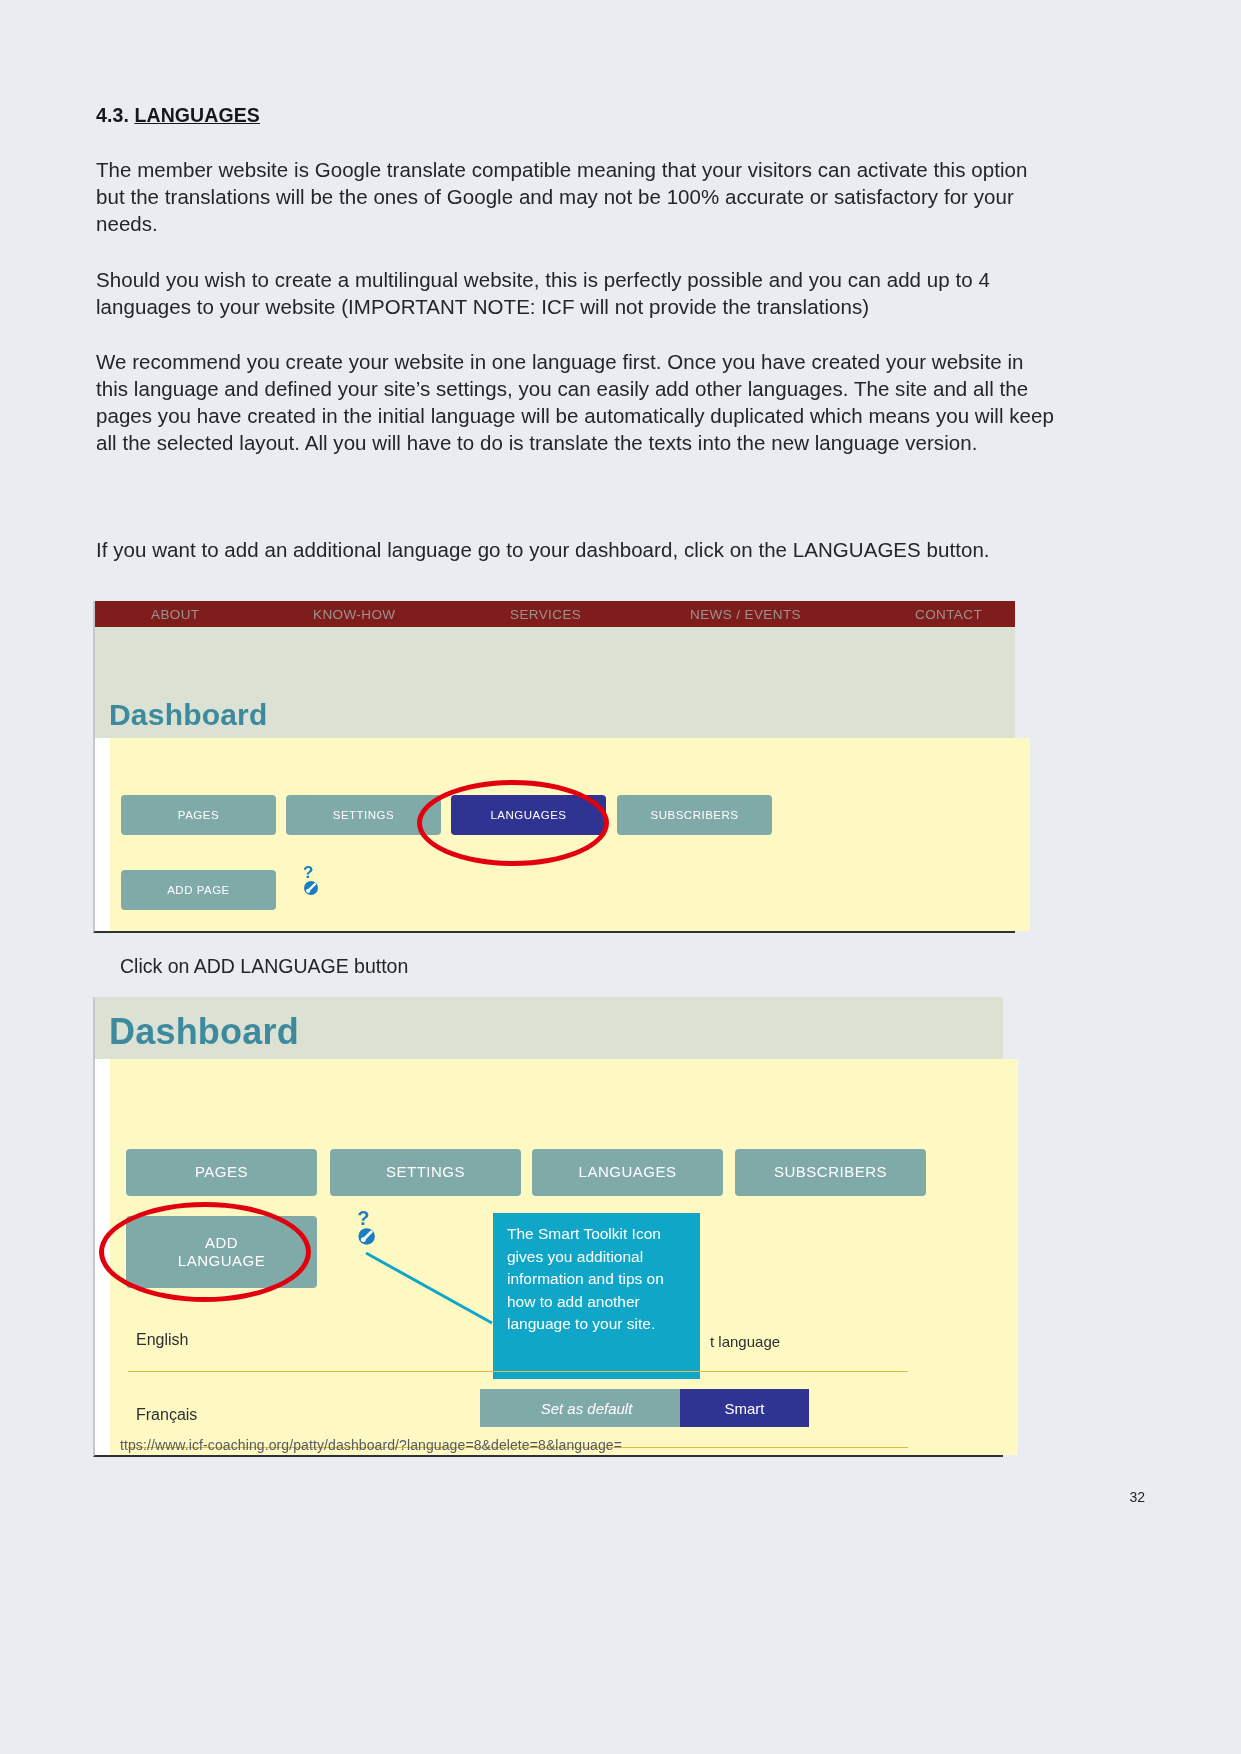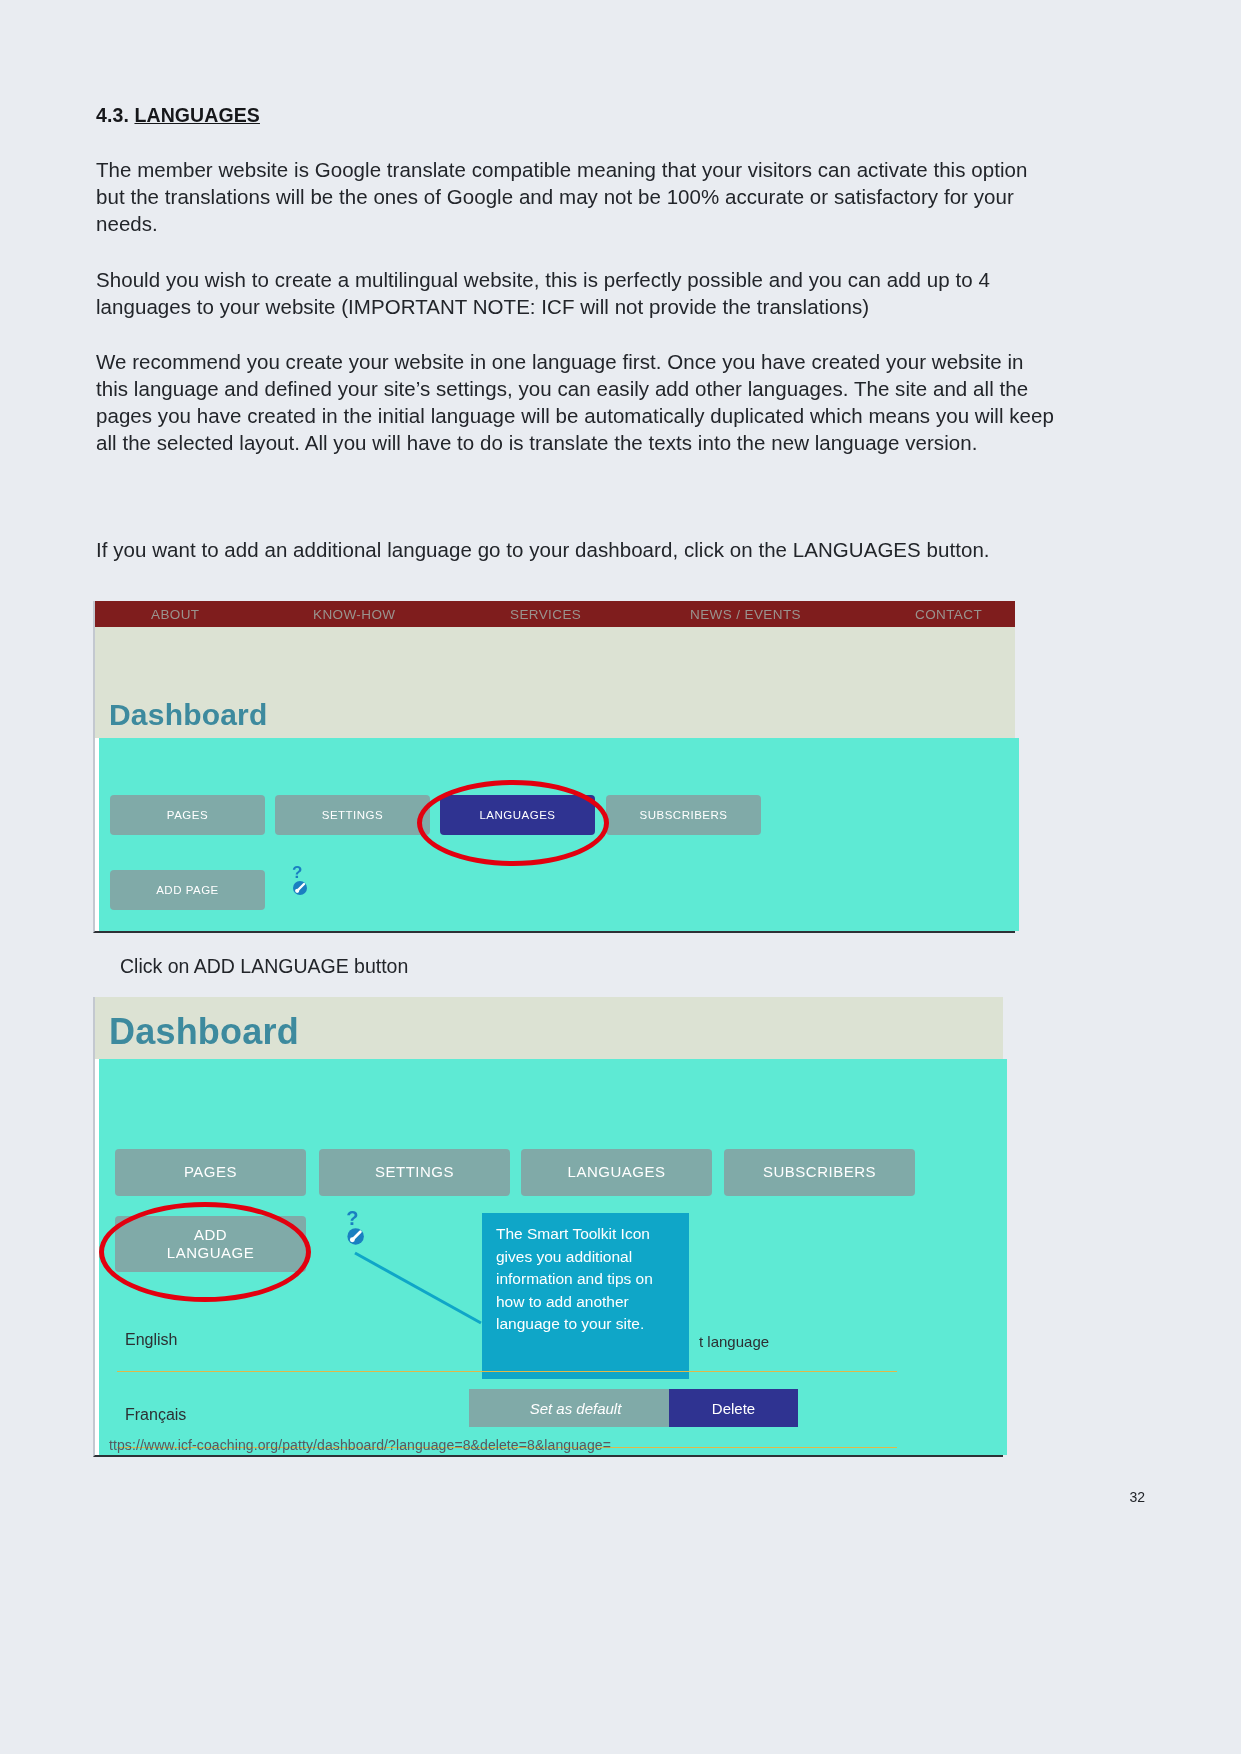--- a/index.html
+++ b/index.html
@@ -109,25 +109,25 @@
     left: 14px;
     bottom: 6px;
     font-size: 30px;
     font-weight: bold;
     color: #3d8a9e;
     letter-spacing: .2px;
   }
 
   .white-body {
     position: absolute;
-    left: 4px;
+    left: 15px;
     top: 137px;
     width: 100%;
     bottom: 0;
-    background: #5eead4;
+    background: #fef9c3;
   }
 
   .btn {
     position: absolute;
     background: #80aaa8;
     color: #ffffff;
     border-radius: 4px;
     display: flex;
     align-items: center;
     justify-content: center;
@@ -180,21 +180,21 @@
   }
   .shot2 .white-body {
     top: 62px;
   }
 
   .s2-btn { height: 47px; width: 191px; font-size: 15px; top: 90px; }
   .s2-pages   { left: 16px; }
   .s2-settings{ left: 220px; }
   .s2-langs   { left: 422px; }
   .s2-subs    { left: 625px; }
-  .s2-addlang { left: 16px; top: 157px; height: 56px; align-items: center; }
+  .s2-addlang { left: 16px; top: 157px; height: 72px; align-items: center; }
 
   .tooltip {
     position: absolute;
     background: #0fa6c8;
     color: #ffffff;
     font-size: 15.5px;
     line-height: 22.5px;
     padding: 10px 12px 4px 14px;
     box-sizing: border-box;
   }
@@ -327,21 +327,21 @@
       </svg>
 
       <div class="tooltip" style="left:383px; top:154px; width:207px; height:166px;">The Smart Toolkit Icon gives you additional information and tips on how to add another language to your site.</div>
 
       <div class="lang-name" style="left:26px; top:272px;">English</div>
       <div class="lang-note" style="left:600px; top:274px;">t language</div>
       <div class="lang-row" style="top:311px;"></div>
 
       <div class="lang-name" style="left:26px; top:347px;">Français</div>
       <div class="row-btn setdefault" style="left:370px; top:330px; width:213px;font-style:italic;">Set as default</div>
-      <div class="row-btn delete" style="left:570px; top:330px; width:129px;">Delete</div>
+      <div class="row-btn delete" style="left:570px; top:330px; width:129px;">Smart</div>
       <div class="lang-row" style="top:387px;"></div>
 
       <div class="status-url">ttps://www.icf-coaching.org/patty/dashboard/?language=8&amp;delete=8&amp;language=</div>
     </div>
 
     <div class="ellipse" style="left:4px; top:205px; width:212px; height:100px;"></div>
   </div>
 
   <div class="page-number">32</div>
 

